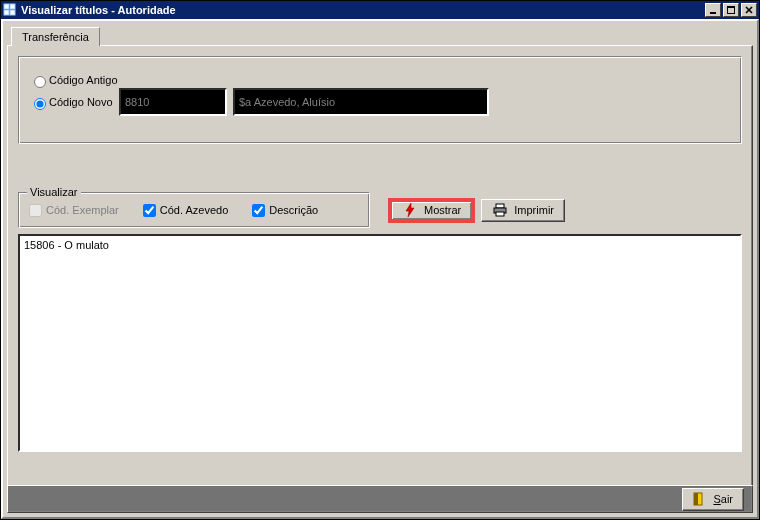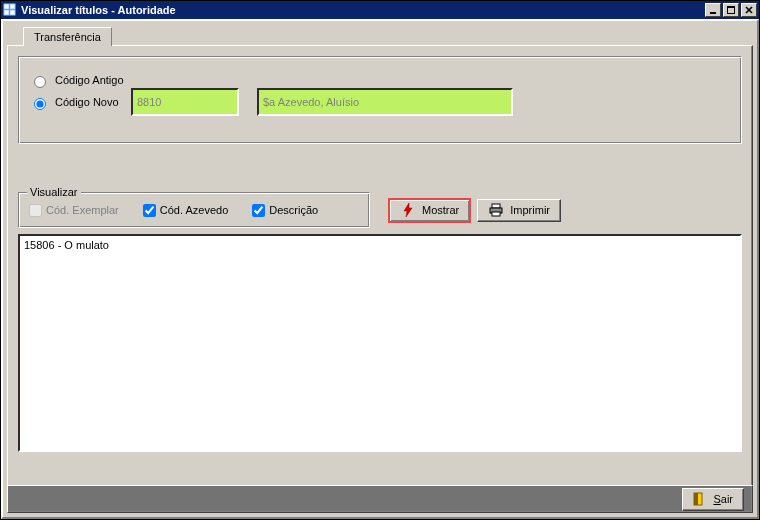--- a/index.html
+++ b/index.html
@@ -6,40 +6,40 @@
   .window{width:760px;height:520px;background:#d4d0c8;border:1px solid #000;box-sizing:border-box;position:relative}
   
   .titlebar{height:18px;background:#0a246a;color:#fff;display:flex;align-items:center;padding:0 2px}
   .titlebar .appicon{width:14px;height:14px;margin-right:4px;display:flex;align-items:center;justify-content:center}
   .titlebar .title{flex:1;font-weight:bold;font-size:11px}
   .titlebar .winbtns{display:flex;gap:0}
   .winbtn{width:16px;height:14px;background:#d4d0c8;border:1px solid #fff;border-right-color:#404040;border-bottom-color:#404040;box-sizing:border-box;display:flex;align-items:center;justify-content:center;font-size:9px;font-family:Arial;margin-left:2px;color:#000}
   
   .client{position:absolute;top:18px;left:0;right:0;bottom:0;background:#d4d0c8;border:2px solid #d4d0c8;border-top-color:#fff;border-left-color:#fff;border-right-color:#808080;border-bottom-color:#808080;box-sizing:border-box}
   
-  .tabbar{margin:4px 4px 0 20px;display:flex;align-items:flex-end;height:20px}
+  .tabbar{margin:4px 4px 0 8px;display:flex;align-items:flex-end;height:20px}
   .tab{background:#d4d0c8;border:1px solid #808080;border-bottom:none;border-top-color:#fff;border-left-color:#fff;padding:3px 10px 3px 10px;position:relative;top:1px;z-index:2;font-size:11px}
   .tabpanel{margin:0 4px 4px 4px;border:1px solid #fff;border-top-color:#fff;border-left-color:#fff;border-right-color:#404040;border-bottom-color:#404040;box-shadow:inset -1px -1px 0 #808080, inset 1px 1px 0 #d4d0c8;height:442px;background:#d4d0c8;position:relative;box-sizing:border-box;padding:10px}
   
   .groupbox{border:1px solid #808080;border-right-color:#fff;border-bottom-color:#fff;box-shadow:inset 1px 1px 0 #fff, inset -1px -1px 0 #808080;position:relative;padding:12px 10px 10px 10px}
   .legend{position:absolute;top:-7px;left:8px;background:#d4d0c8;padding:0 3px;font-size:11px}
   
-  .radio-row{display:flex;align-items:center;height:22px;gap:6px}
+  .radio-row{display:flex;align-items:center;height:22px;}
   .radio{width:12px;height:12px}
   .radio-label{font-size:11px}
   
-  .input, .input-ro{height:20px;box-sizing:border-box;border:2px inset #fff;border-top-color:#808080;border-left-color:#808080;border-right-color:#fff;border-bottom-color:#fff;background:#bef264;padding:12px 4px;font-size:11px;color:#808080;display:flex;align-items:center}
+  .input, .input-ro{height:20px;box-sizing:border-box;border:2px inset #fff;border-top-color:#808080;border-left-color:#808080;border-right-color:#fff;border-bottom-color:#fff;background:#000000;padding:12px 4px;font-size:11px;color:#808080;display:flex;align-items:center}
   
   .viz-group{margin-top:48px}
   .chk{width:13px;height:13px;margin:0 4px 0 0}
   .chk-label{font-size:11px;margin-right:24px}
   .chk-label.disabled{color:#808080}
   
   .btn{height:23px;background:#d4d0c8;border:1px solid #404040;border-top-color:#fff;border-left-color:#fff;box-shadow:inset -1px -1px 0 #808080;box-sizing:border-box;display:inline-flex;align-items:center;justify-content:center;gap:6px;padding:0 10px;font-size:11px;cursor:default}
-  .btn.default{border:2px solid #ef4444;box-shadow:inset 1px 1px 0 #fff, inset -1px -1px 0 #808080;height:25px}
+  .btn.default{border:4px solid #ef4444;box-shadow:inset 1px 1px 0 #fff, inset -1px -1px 0 #808080;height:25px}
   .btn .ic{width:16px;height:16px;display:flex;align-items:center;justify-content:center}
   
   .listbox{margin-top:6px;border:2px inset #fff;border-top-color:#808080;border-left-color:#808080;border-right-color:#fff;border-bottom-color:#fff;background:#fff;height:210px;padding:2px 4px;font-size:11px;line-height:14px;overflow:auto}
   .list-item{white-space:nowrap}
   
   .bottombar{position:absolute;left:4px;right:4px;bottom:4px;height:28px;border:1px solid #fff;border-top-color:#fff;border-left-color:#fff;border-right-color:#404040;border-bottom-color:#404040;box-shadow:inset -1px -1px 0 #808080;display:flex;align-items:center;justify-content:flex-end;padding:0 8px;box-sizing:border-box;background:#737373}
   .underline-first::first-letter{text-decoration:underline}
 </style>
 </head>
 <body>

